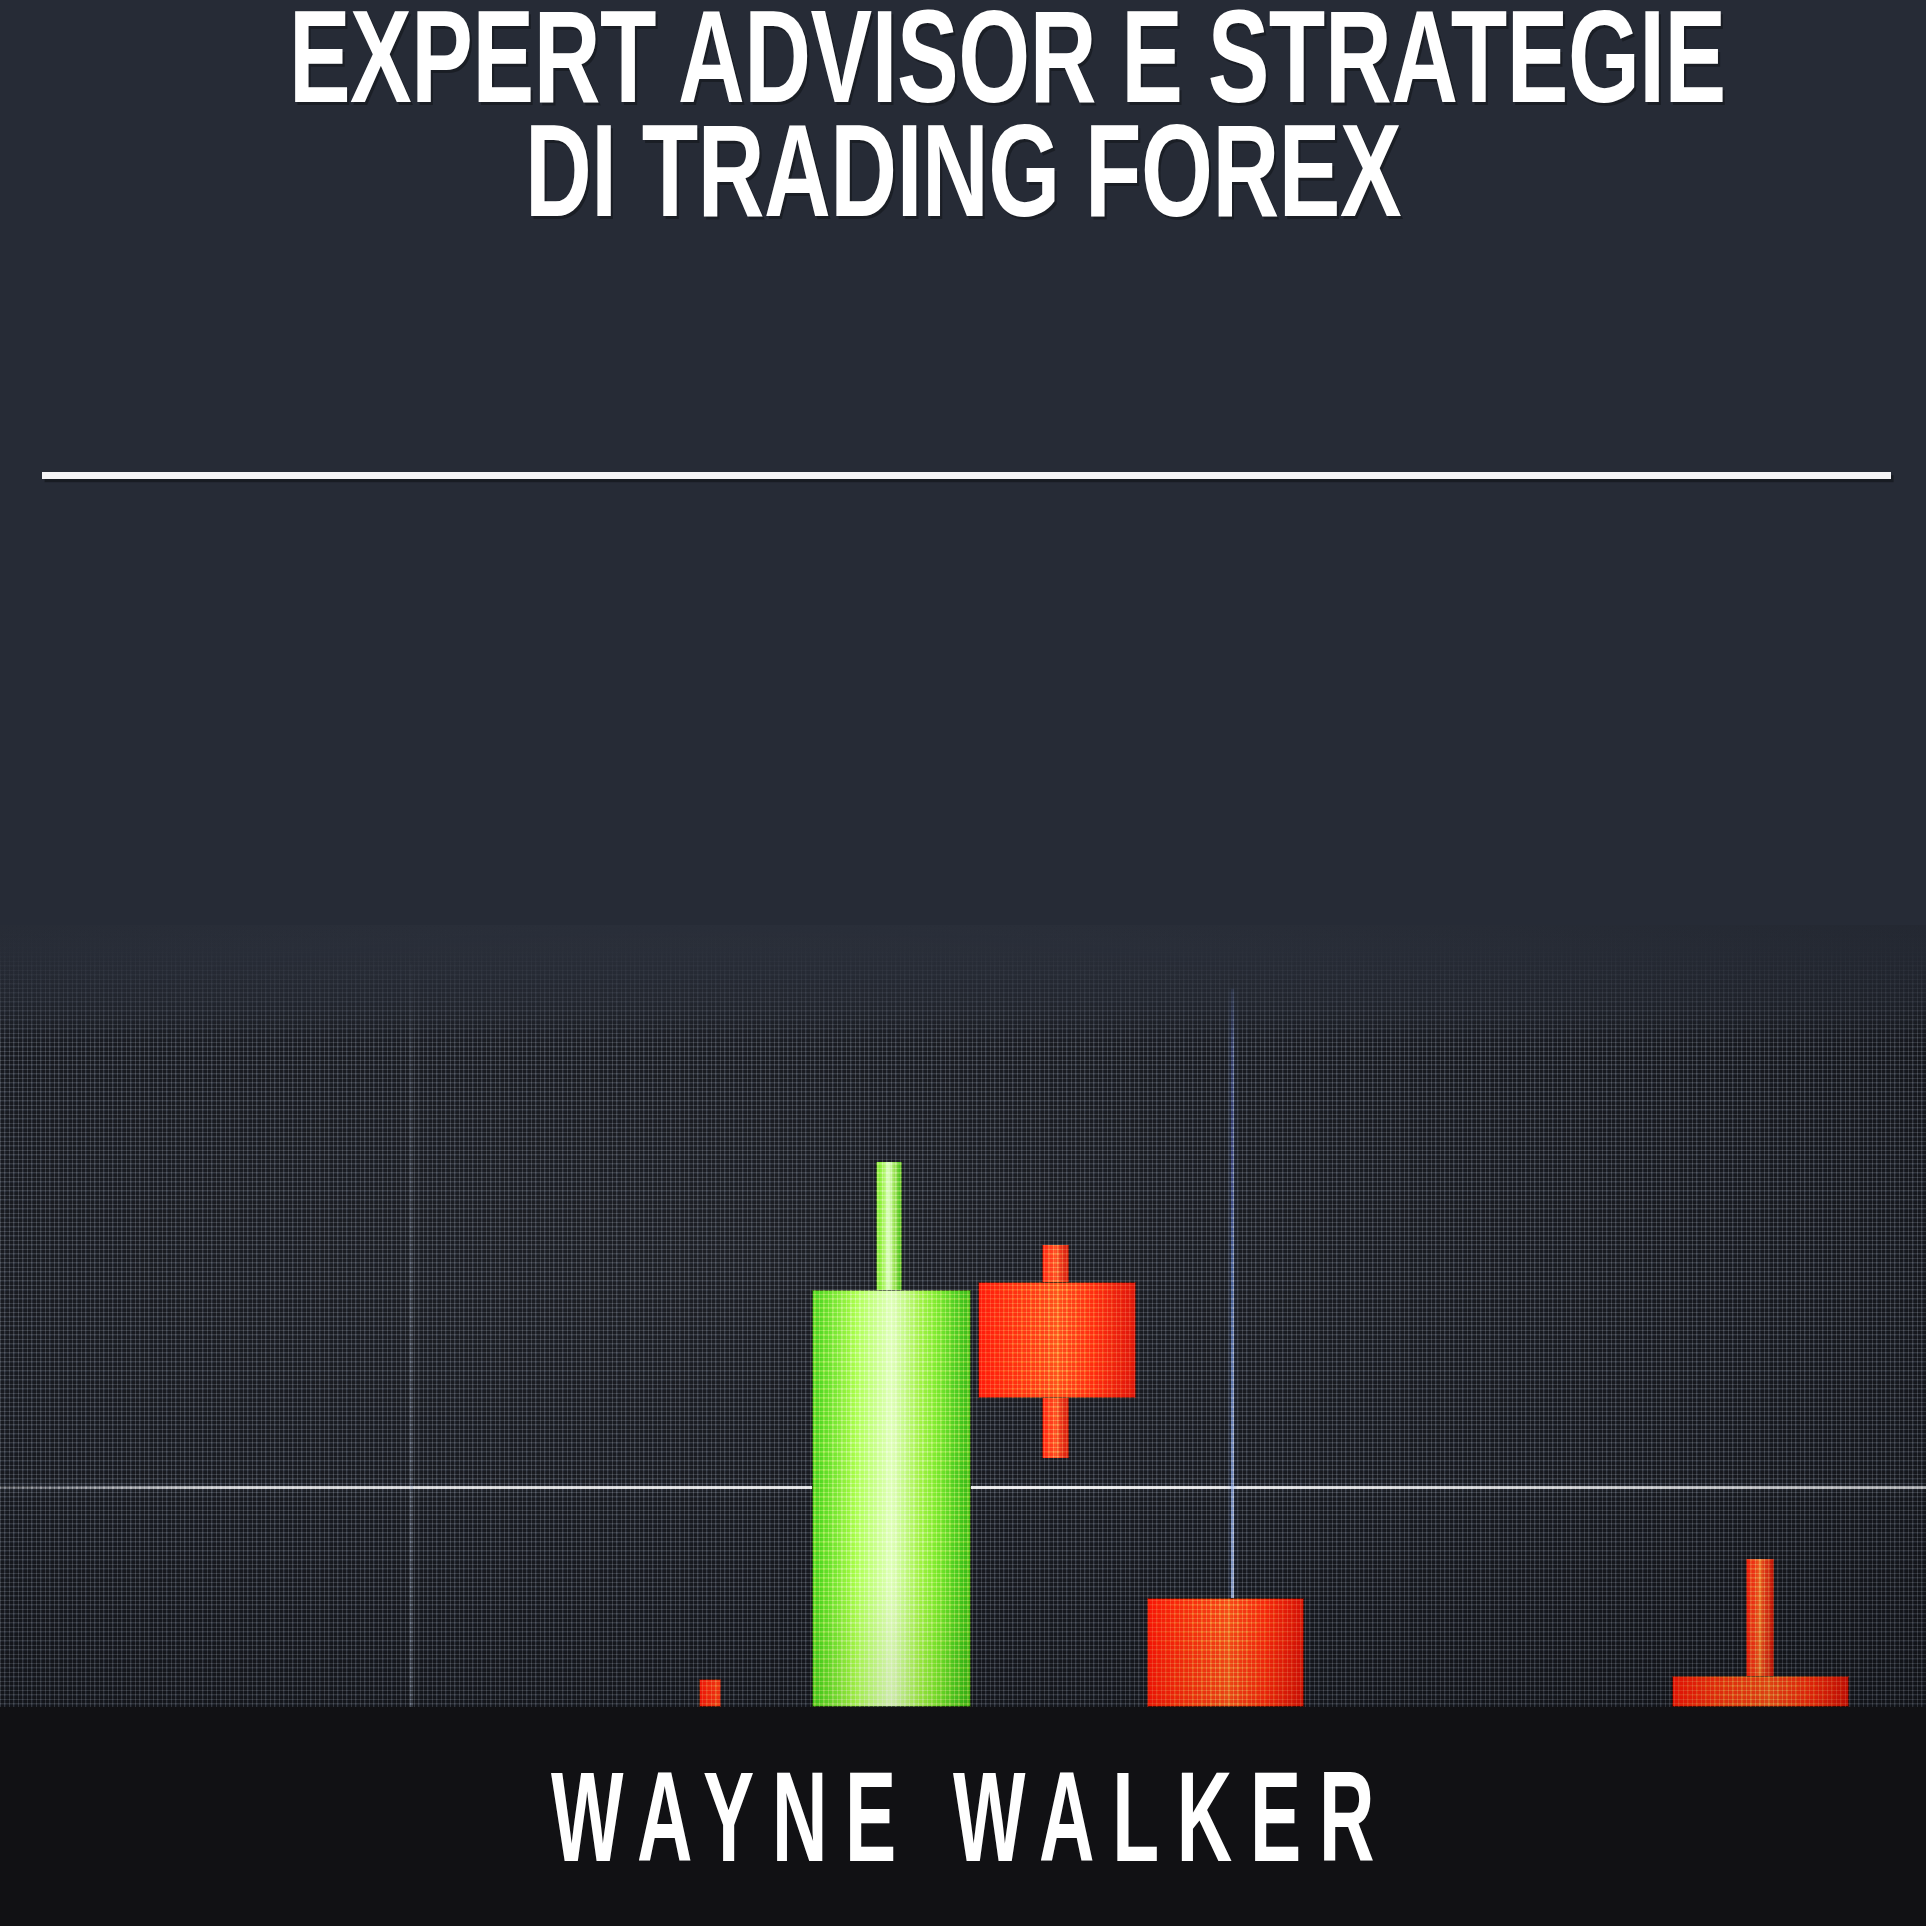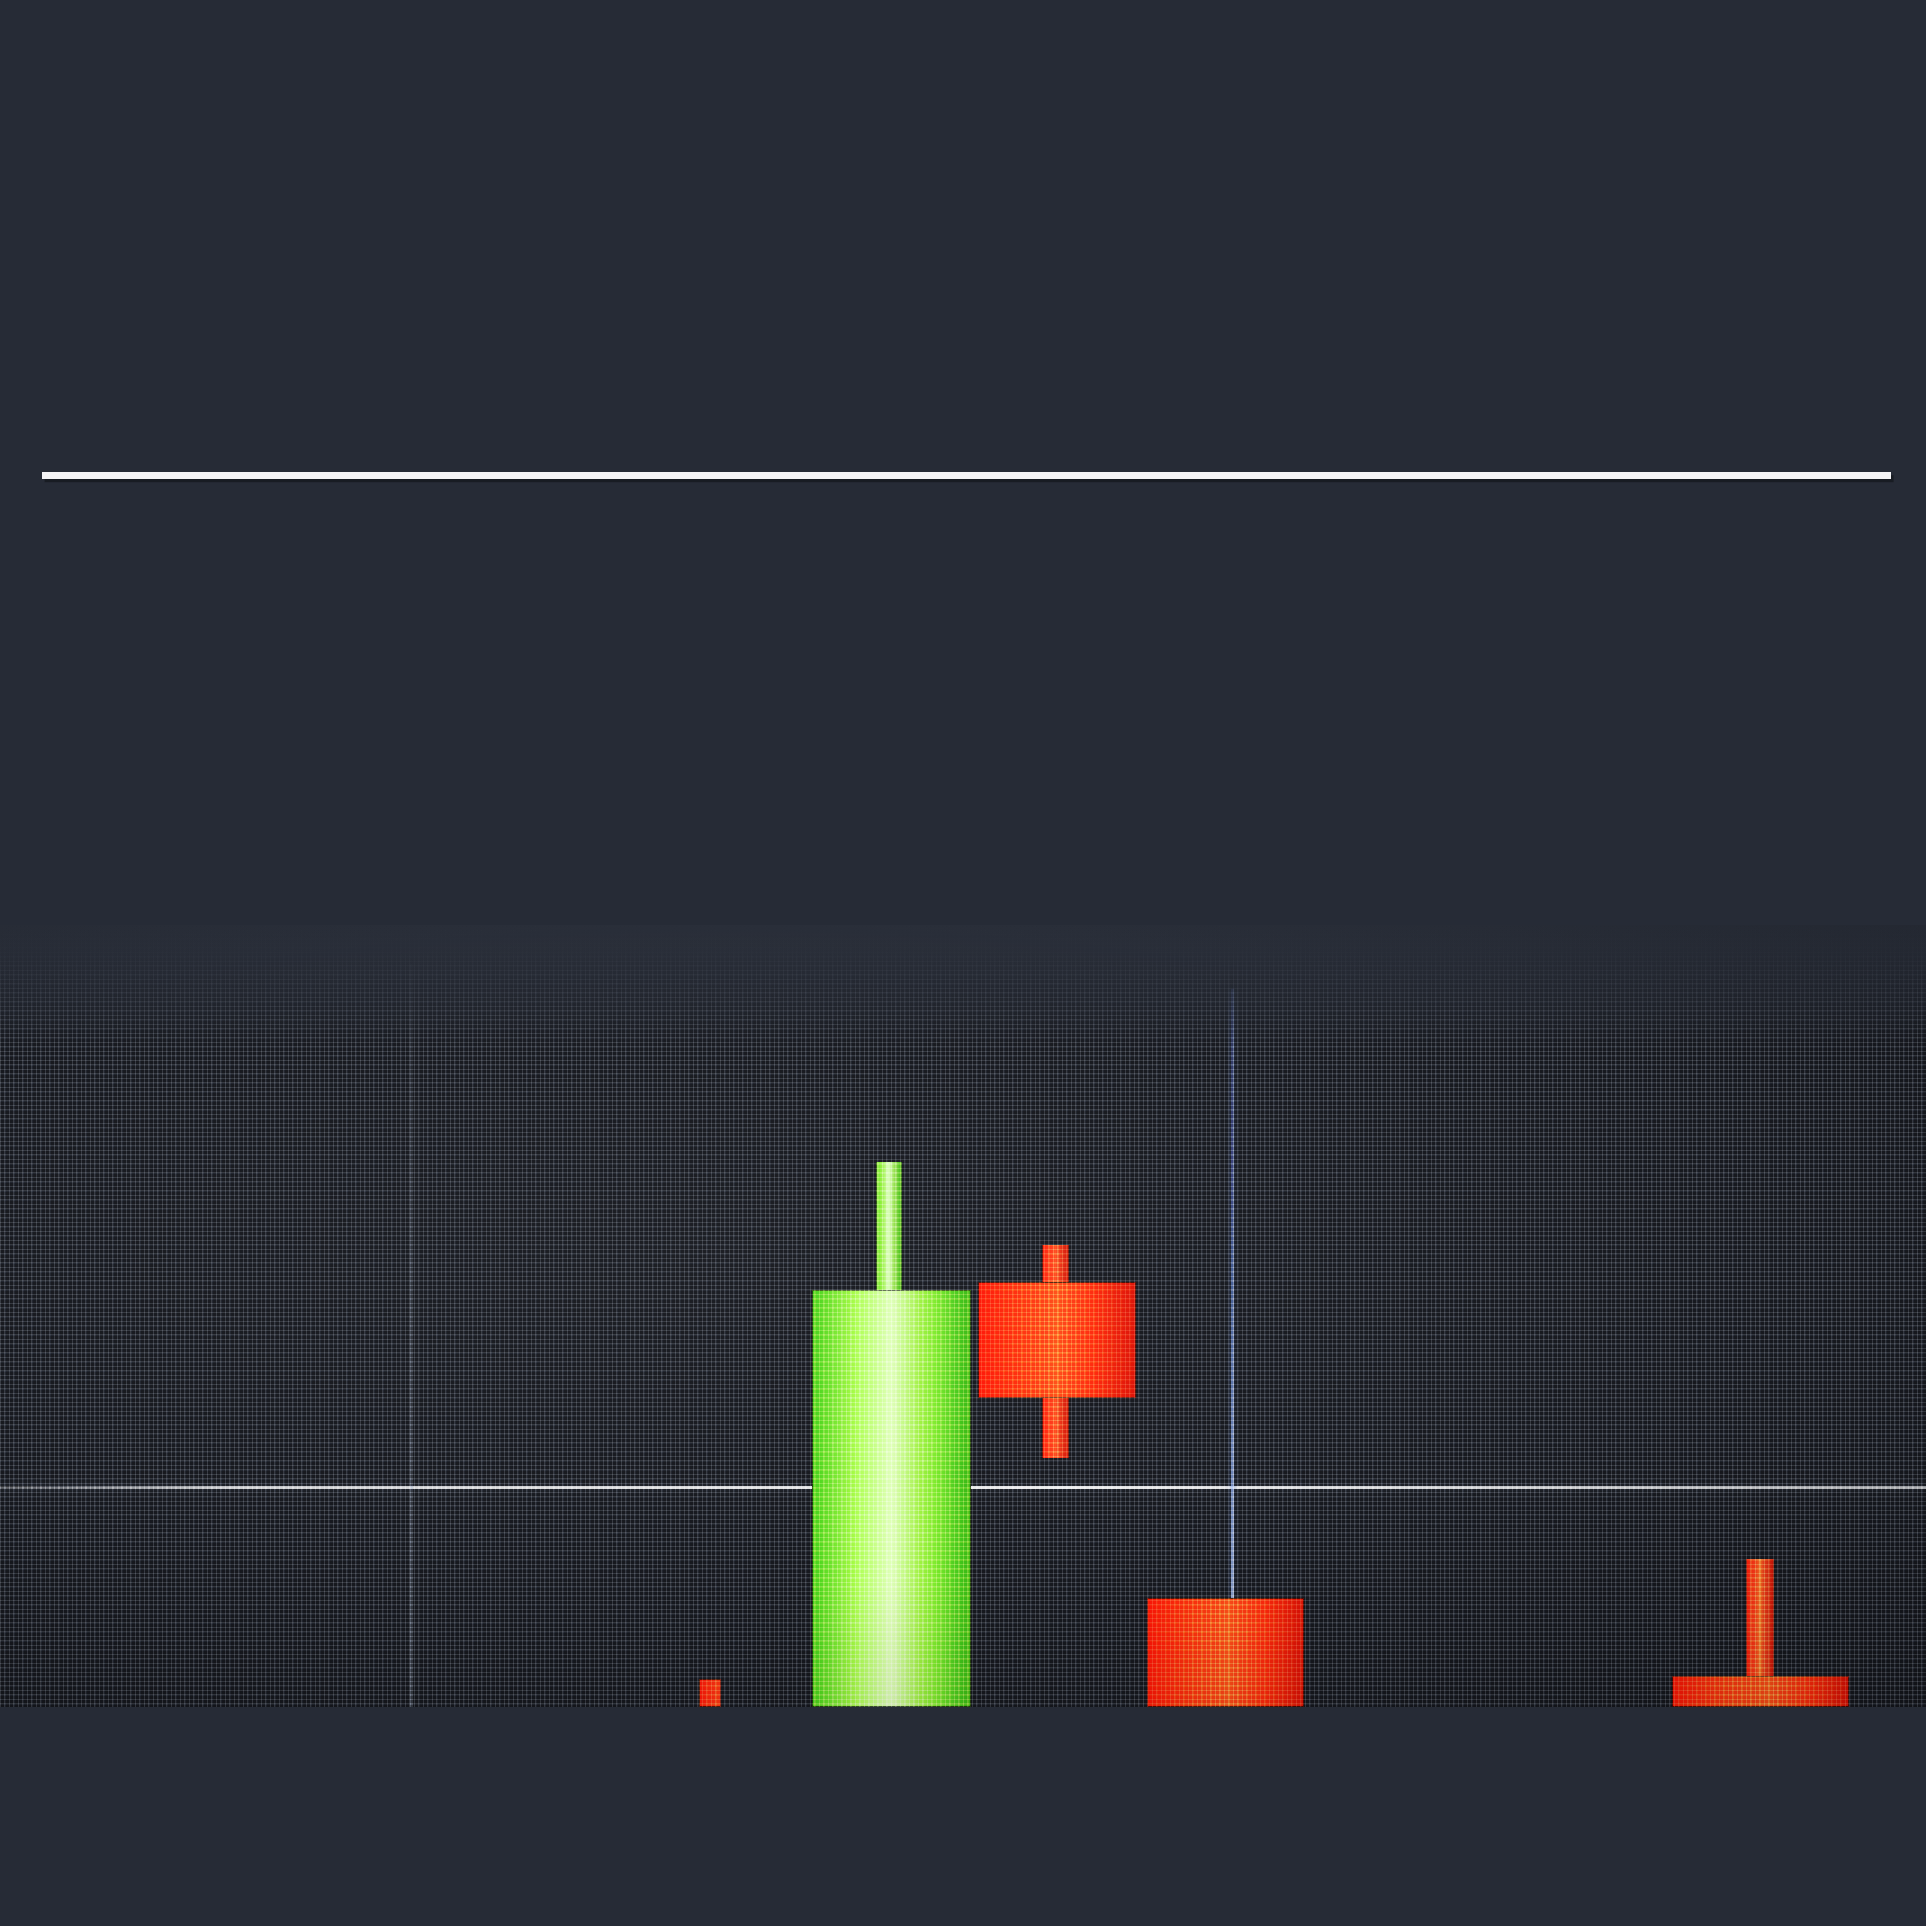--- a/index.html
+++ b/index.html
@@ -190,19 +190,26 @@
       <div class="wick" style="left:74px;top:-117px;width:28px;height:121px;background:linear-gradient(to right,#ff3a10,#ffa040,#e02408);"></div>
       <div class="body" style="background:linear-gradient(to right,#ff2605 0%,#ff6a1a 30%,#ff8a2a 55%,#ff4a10 80%,#e81c04 100%);"></div>
     </div>
 
     <div class="pixelgrid"></div>
     <div class="pixelgrid2"></div>
     <div class="screen-topfade"></div>
     <div class="screen-vignette"></div>
   </div>
 
+  <div class="title-block">
+    <div class="title-line" id="title-l1">EXPERT ADVISOR E STRATEGIE</div>
+    <div class="title-line" id="title-l2">DI TRADING FOREX</div>
+  </div>
 
   <div class="divider"></div>
 
 
+  <div class="author-band">
+    <div class="author-name">WAYNE WALKER</div>
+  </div>
 
 </div>
 
 
 </body></html>

